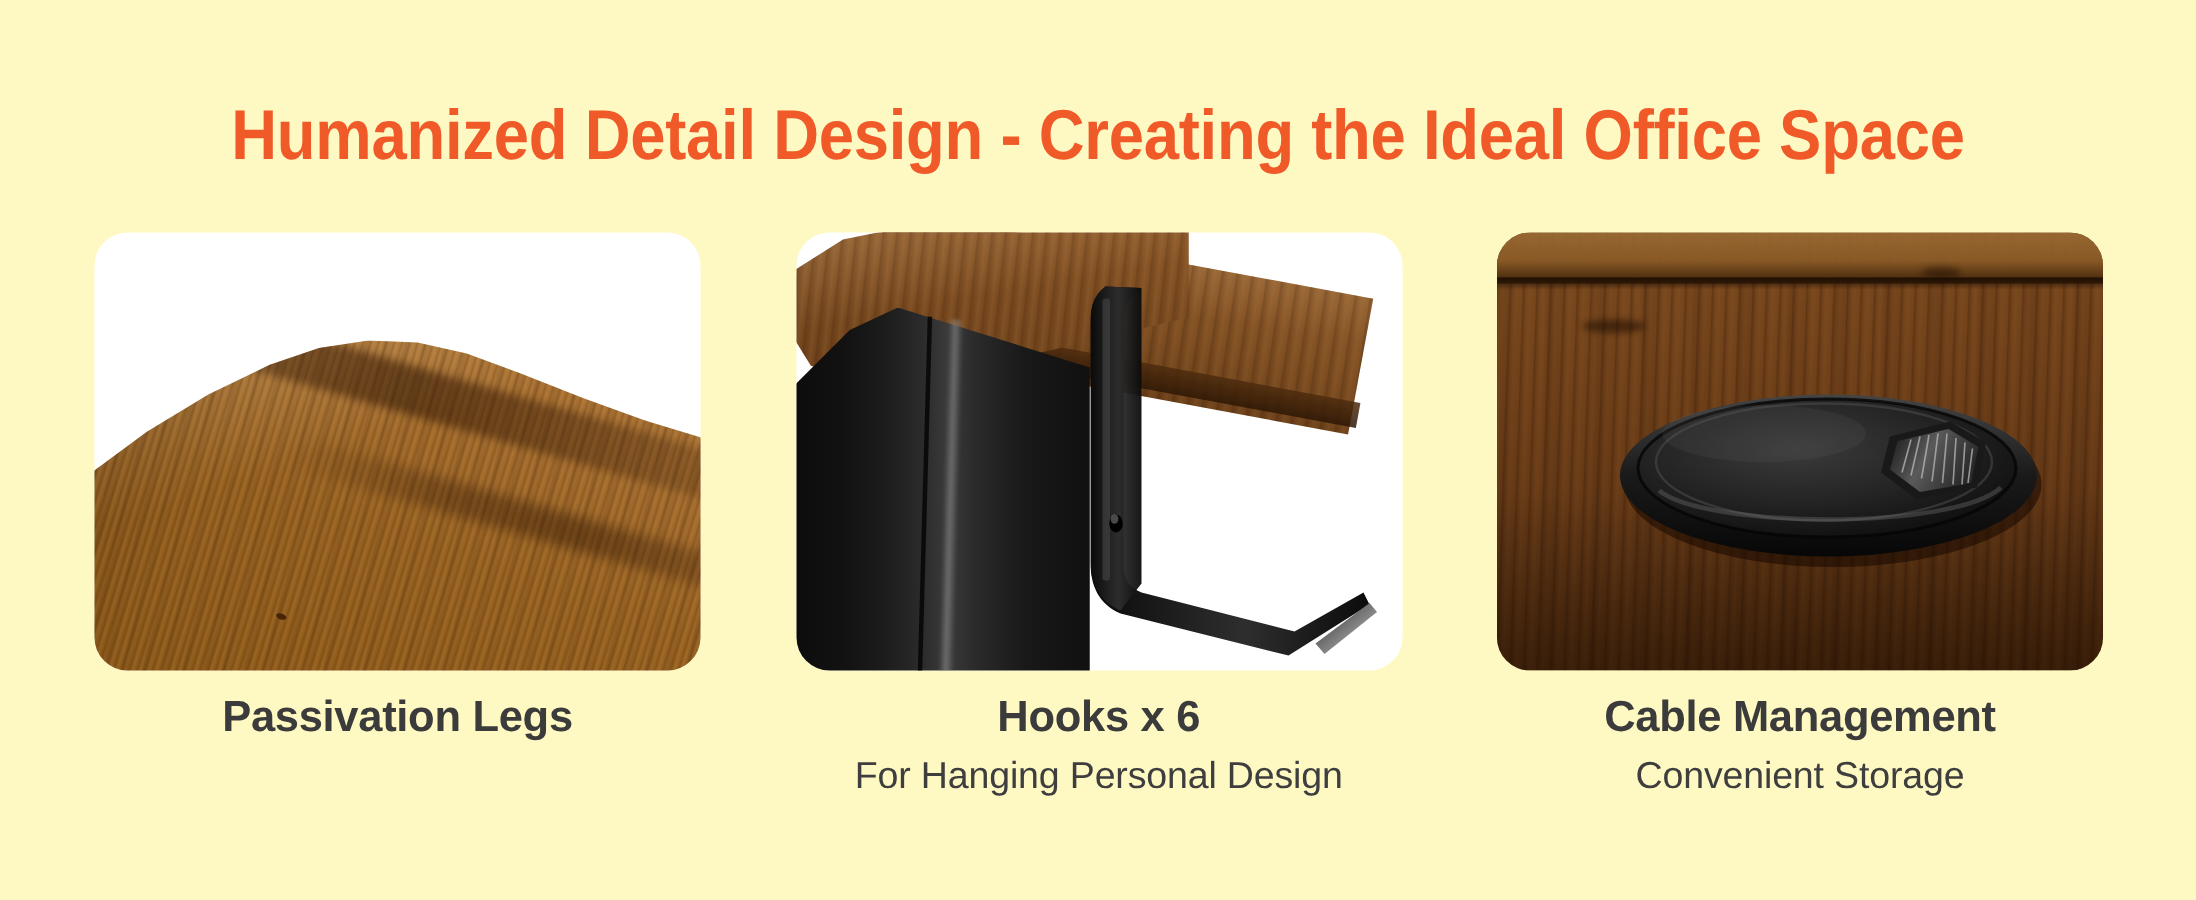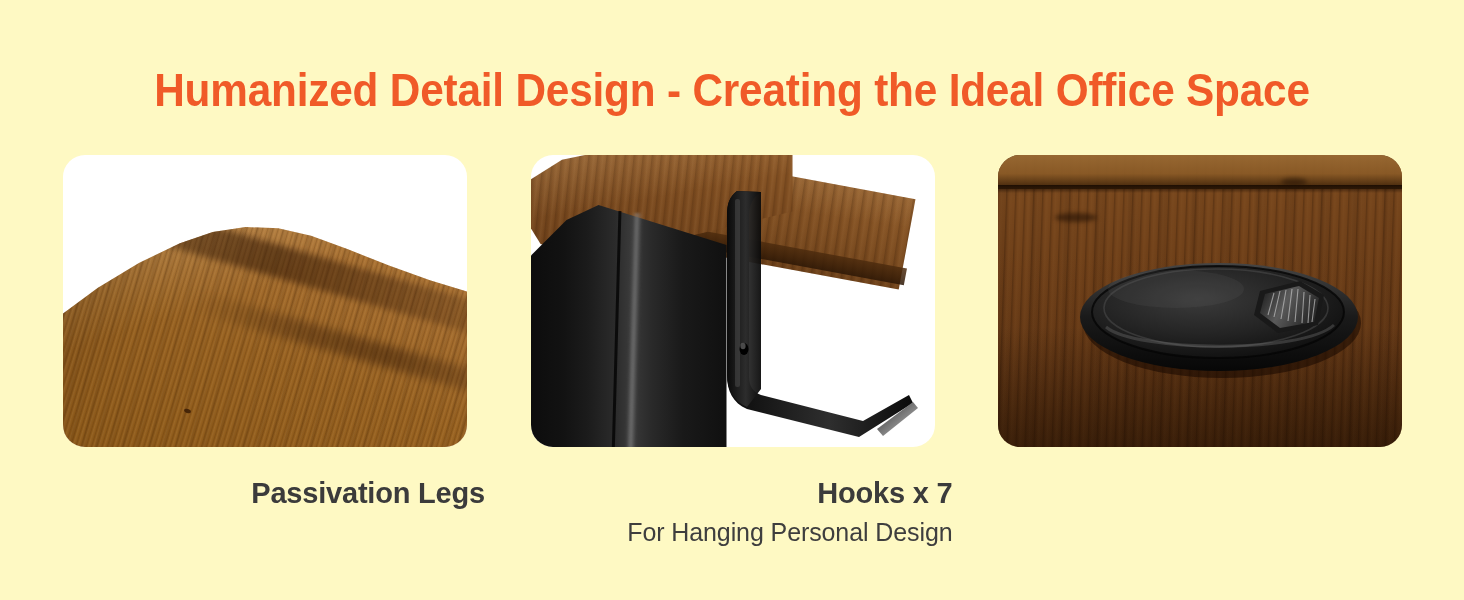--- a/index.html
+++ b/index.html
@@ -64,22 +64,22 @@
     position: relative;
     width: 404px;
     height: 292px;
     border-radius: 22px;
     overflow: hidden;
     background: #ffffff;
   }
 
   
   .caption {
-    margin-top: 28px;
-    text-align: right;
+    margin-top: 13px;
+    text-align: center;
     width: 440px;
   }
   .caption-title {
     font-size: 29px;
     font-weight: bold;
     color: #3B3B3B;
     line-height: 36px;
     letter-spacing: -0.2px;
   }
   .caption-sub {
@@ -446,21 +446,21 @@
             <rect x="8" y="10" width="5" height="188" fill="#4A4A4A" opacity="0.55" rx="2"></rect>
 
             <ellipse cx="17" cy="160" rx="4.5" ry="6" fill="#000000"></ellipse>
             <ellipse cx="16" cy="157" rx="2.6" ry="3.2" fill="#5B5B5B" opacity="0.8"></ellipse>
 
             <path d="M150,240 L186,213 L191,219 L156,247 Z" fill="url(#hooktip)"></path>
           </svg>
         </div>
       </div>
       <div class="caption">
-        <div class="caption-title">Hooks x 7</div>
+        <div class="caption-title">Hooks x 6</div>
         <div class="caption-sub">For Hanging Personal Design</div>
       </div>
     </div>
 
     <div class="panel">
       <div class="card c3">
         <div class="c3-grain"></div>
         <div class="c3-band-top"></div>
         <div class="c3-band-top2"></div>
         <div class="c3-knot"></div>
@@ -510,16 +510,20 @@
                 <line x1="40" y1="8" x2="36" y2="40"></line>
                 <line x1="46" y1="8" x2="43" y2="41"></line>
                 <line x1="52" y1="11" x2="50" y2="42"></line>
                 <line x1="58" y1="14" x2="56" y2="42"></line>
                 <line x1="63" y1="18" x2="60" y2="41"></line>
               </g>
             </g>
           </svg>
         </div>
       </div>
+      <div class="caption">
+        <div class="caption-title">Cable Management</div>
+        <div class="caption-sub">Convenient Storage</div>
+      </div>
     </div>
 
   </div>
 </div>
 
 </body></html>

